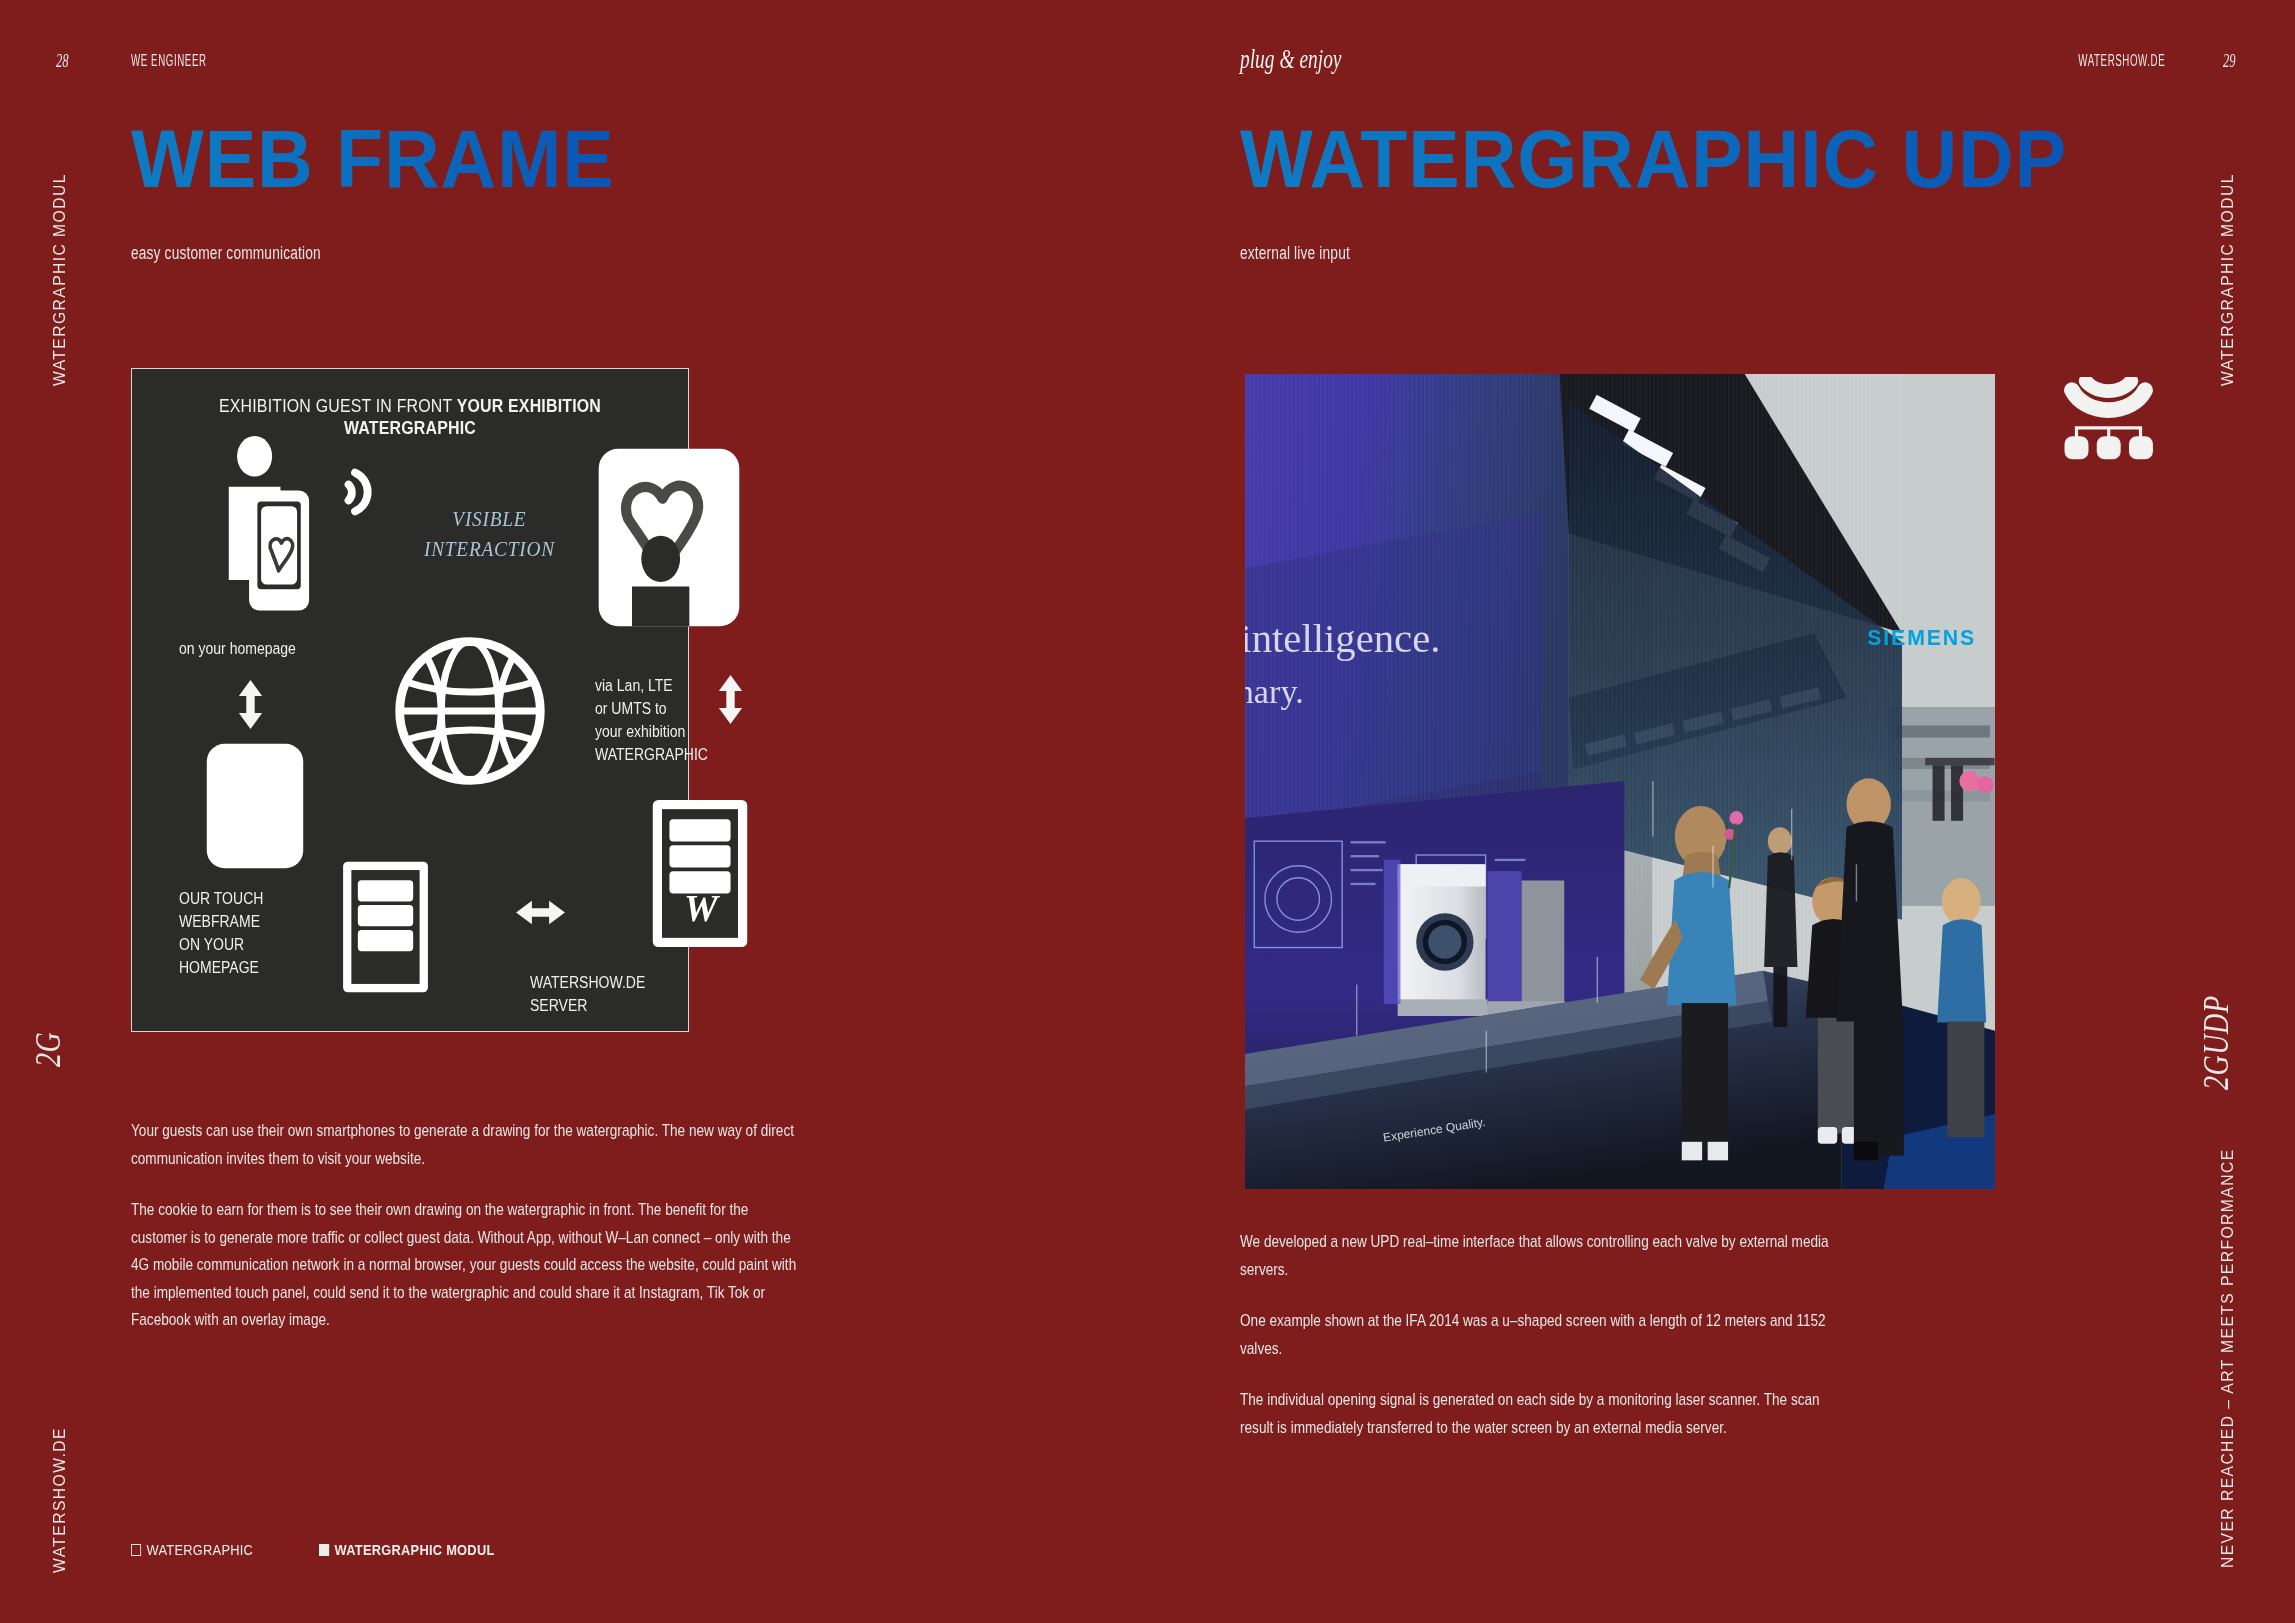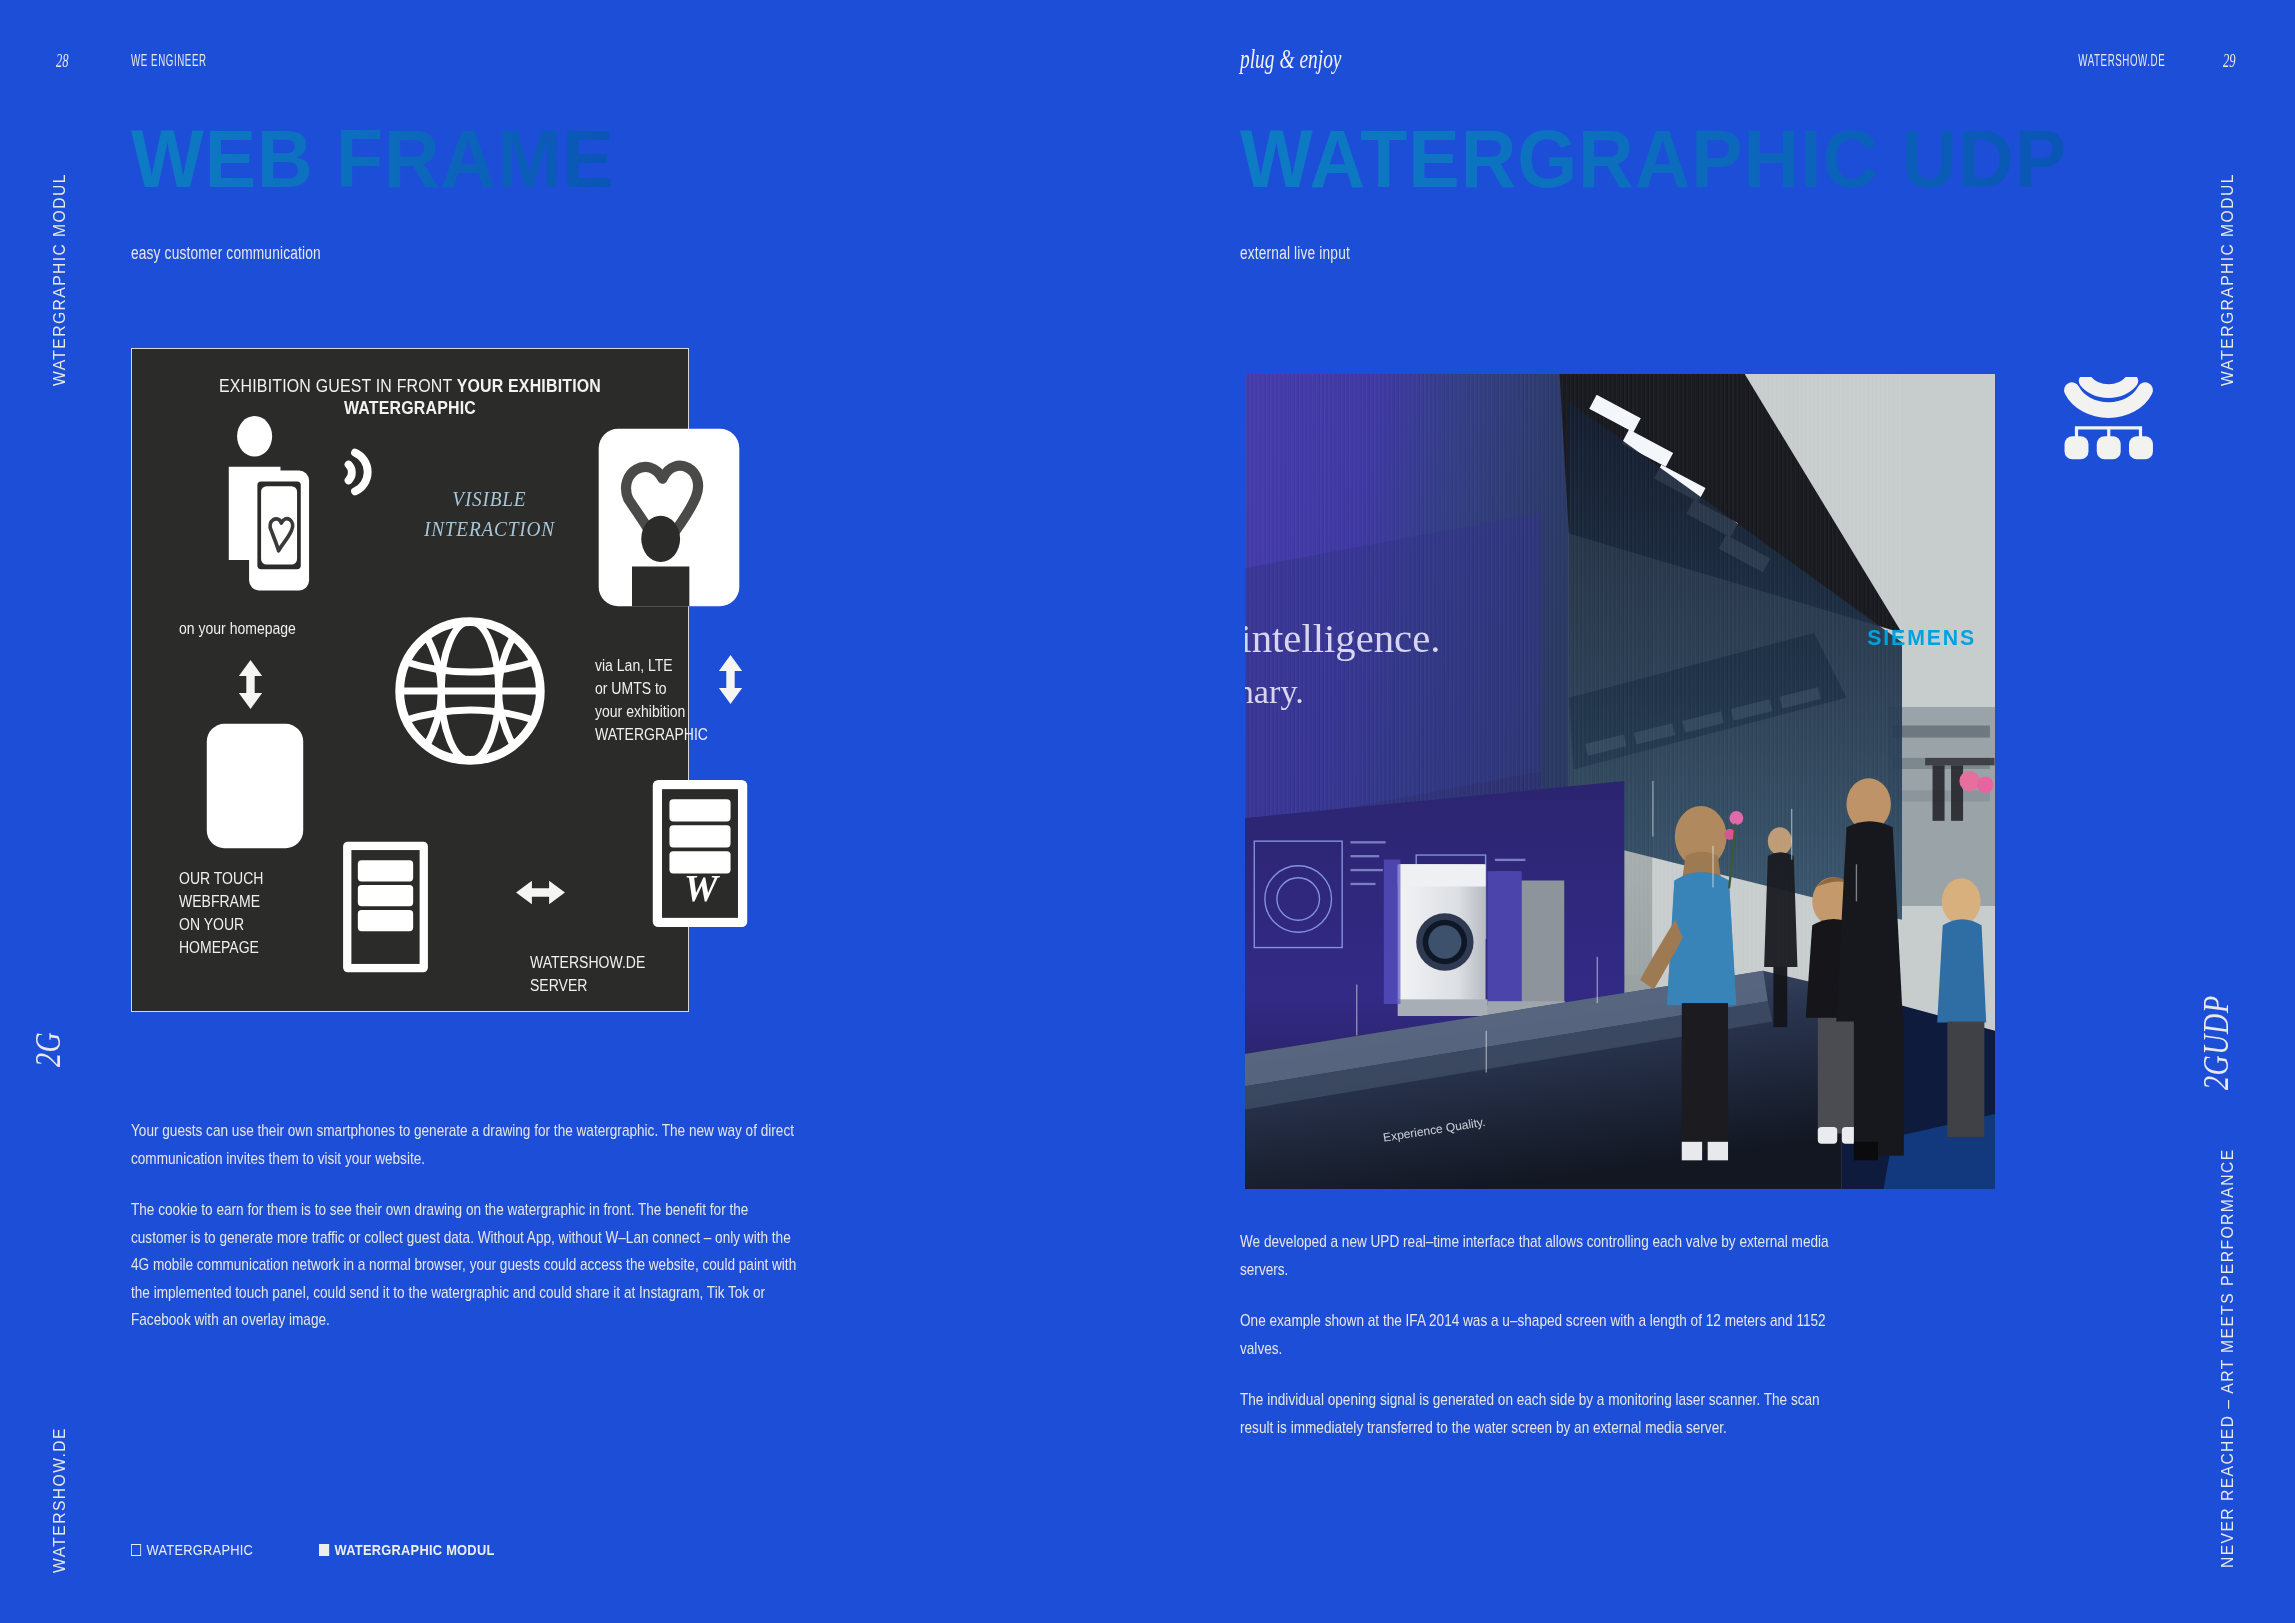--- a/index.html
+++ b/index.html
@@ -1,21 +1,21 @@
 <!DOCTYPE html>
 <html style="font-size:7.4px"><head>
 <meta charset="utf-8">
 <style>
   html,body{margin:0;padding:0;background:#2b2b29;}
   *{box-sizing:border-box;}
   body{
     width:2295px;height:1623px;position:relative;overflow:hidden;
     font-family:"Liberation Sans", sans-serif;color:#ffffff;
   }
-  .page{position:absolute;top:0;left:0;width:2295px;height:1623px;background:#1d4ed8;}
+  .page{position:absolute;top:0;left:0;width:2295px;height:1623px;background:#7f1d1d;}
 
   
   .runhead{position:absolute;font-size:15.7px;letter-spacing:.06em;color:#e9e9e7;
            transform:scaleX(.62);transform-origin:left center;white-space:nowrap;}
   .runhead.r{transform-origin:right center;}
   .folio{position:absolute;font-family:"Liberation Serif",serif;font-style:italic;
          font-size:18.5px;color:#e9e9e7;transform:scaleX(.68);transform-origin:left center;}
   .swash{position:absolute;font-family:"Liberation Serif",serif;font-style:italic;
          font-size:27px;color:#f2f2f0;transform:scaleX(.72);transform-origin:left center;
          white-space:nowrap;}
@@ -72,21 +72,21 @@
   <div class="folio" style="left:56px;top:51px;">28</div>
   <div class="runhead" style="left:131px;top:52px;">WE ENGINEER</div>
 
   <div class="bigtitle" style="left:131px;top:118px;">WEB FRAME</div>
   <div class="subtitle" style="left:131px;top:243px;">easy customer communication</div>
 
   <div class="vtext" style="left:69px;top:368px;transform:rotate(-90deg);transform-origin:left bottom;">WATERGRAPHIC MODUL</div>
   <div class="vtext serif big" style="left:69px;top:1027px;transform:rotate(-90deg) scaleX(.8);transform-origin:left bottom;">2G</div>
   <div class="vtext" style="left:69px;top:1555px;transform:rotate(-90deg);transform-origin:left bottom;">WATERSHOW.DE</div>
 
-  <div class="diagram" style="left:131px;top:348px;width:558px;height:664px;">
+  <div class="diagram" style="left:131px;top:368px;width:558px;height:664px;">
 
     <div class="dg-title">
       <span>EXHIBITION GUEST IN FRONT </span><b>YOUR EXHIBITION WATERGRAPHIC</b>
     </div>
 
     <svg style="position:absolute;left:90px;top:67px;width:116px;height:180px;" viewBox="0 0 250 390">
       <ellipse cx="70" cy="44" rx="38" ry="44" fill="#ffffff"></ellipse>
       <path d="M14 110 h112 v52 h-56 v150 h-56 z" fill="#ffffff"></path>
       <rect x="58" y="118" width="130" height="260" rx="22" fill="#ffffff"></rect>
       <rect x="76" y="142" width="94" height="190" rx="8" fill="#2b2b29"></rect>

